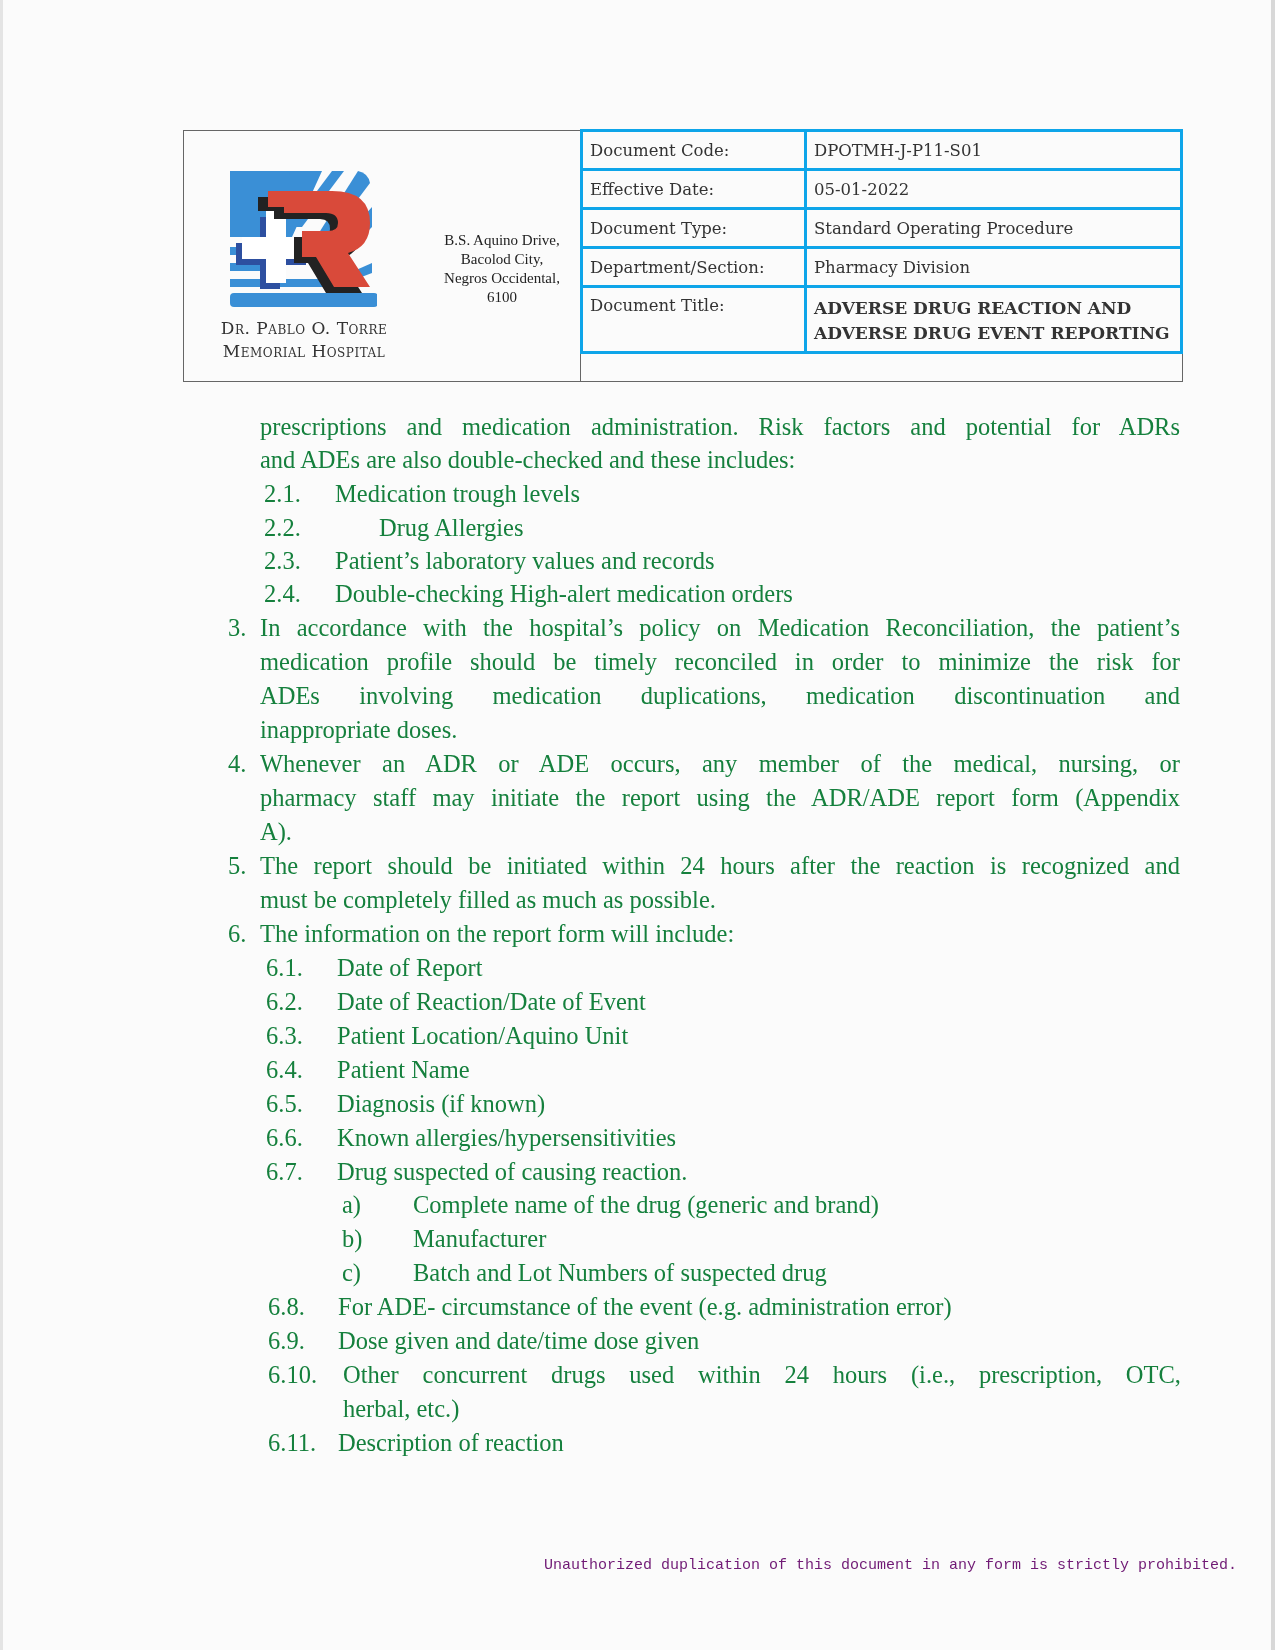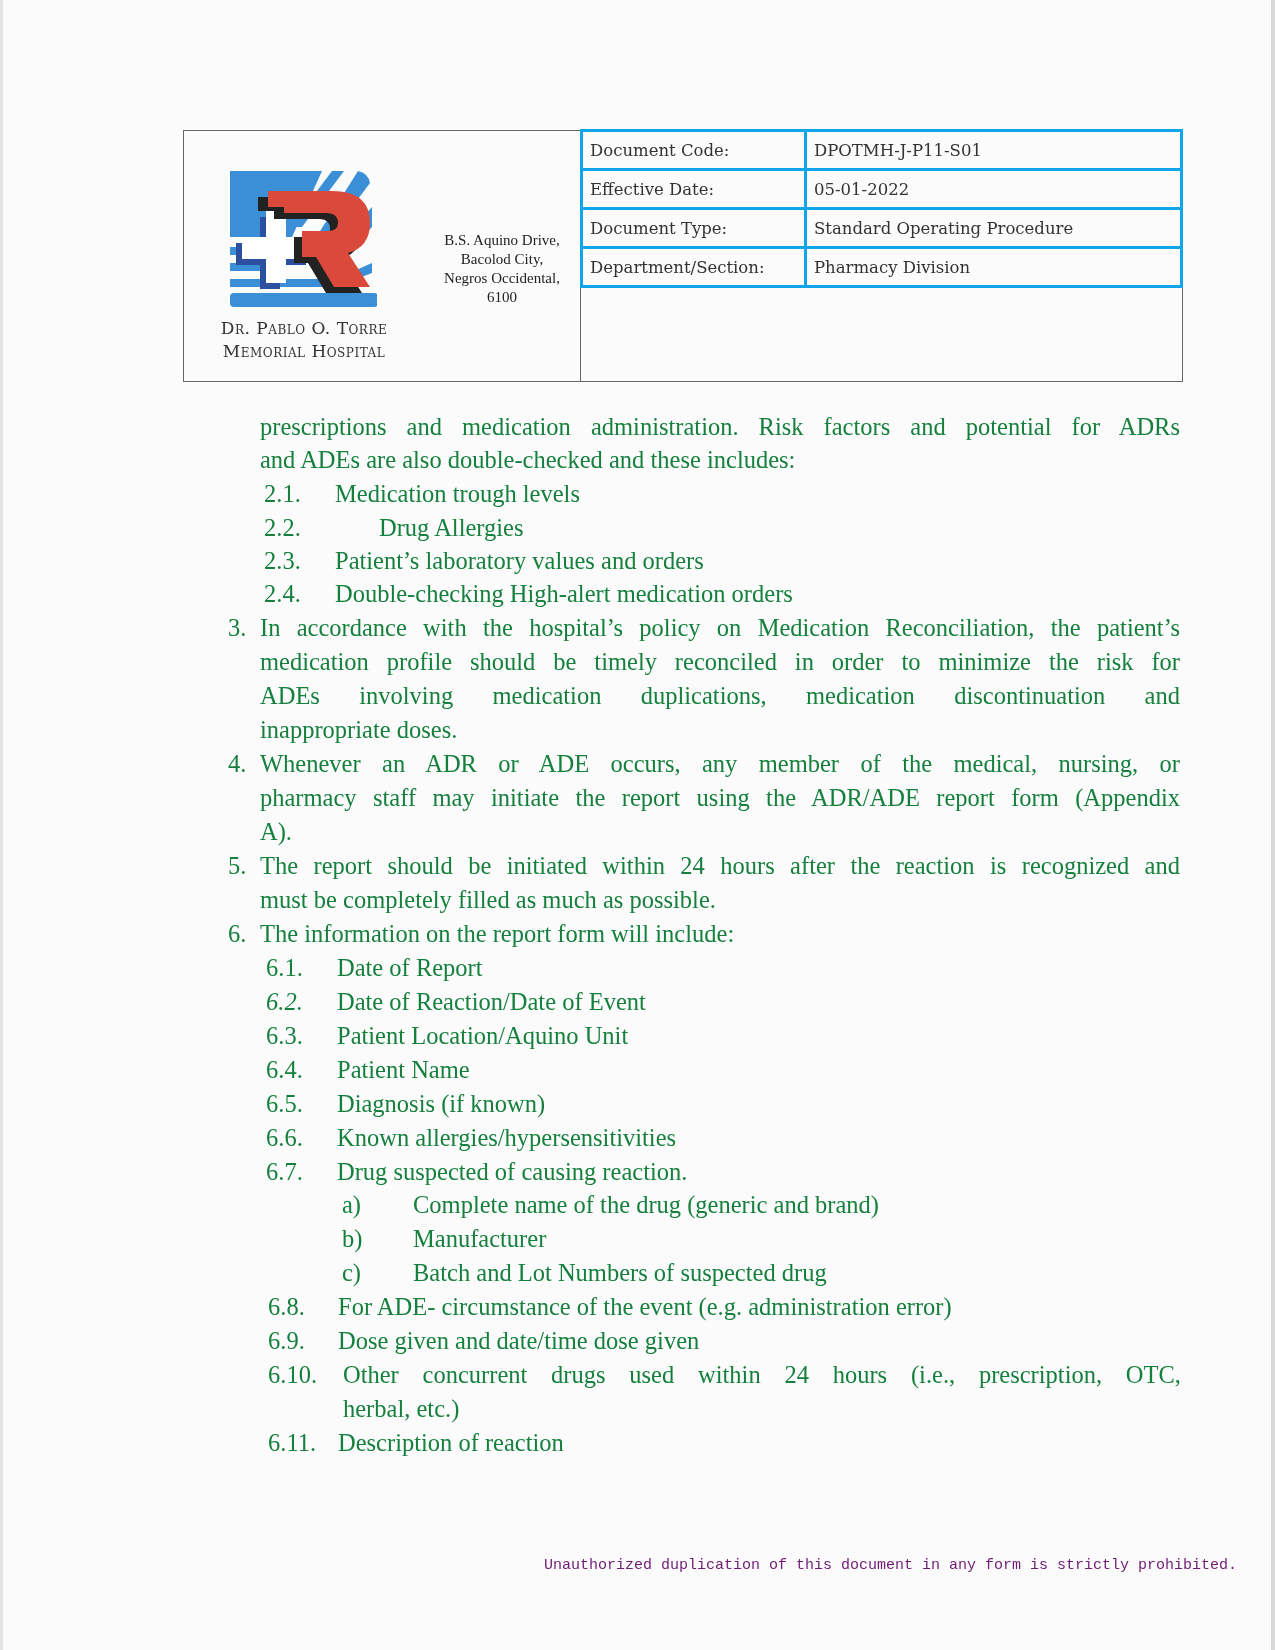--- a/index.html
+++ b/index.html
@@ -91,36 +91,43 @@
             <td>05-01-2022</td>
           </tr>
       <tr>
             <td class="k">Document Type:</td>
             <td>Standard Operating Procedure</td>
           </tr>
       <tr>
             <td class="k">Department/Section:</td>
             <td>Pharmacy Division</td>
           </tr>
+      <tr>
+        <td class="k" style="vertical-align:top;padding-top:8px;">Document Title:</td>
+        <td class="title">
+          <div>ADVERSE DRUG REACTION AND</div>
+          <div>ADVERSE DRUG EVENT REPORTING</div>
+        </td>
+      </tr>
     </tbody>
       </table>
   </div>
 </div>
 
 <div class="body">
 
   <div class="line just" style="left:260px;top:413px;width:920px;">prescriptions and medication administration. Risk factors and potential for ADRs</div>
   <div class="line" style="left:260px;top:446px;">and ADEs are also double-checked and these includes:</div>
 
   <div class="line" style="left:264px;top:480px;">2.1.</div>
   <div class="line" style="left:335px;top:480px;">Medication trough levels</div>
   <div class="line" style="left:264px;top:514px;">2.2.</div>
   <div class="line" style="left:335px;top:514px;margin-left:44px;">Drug Allergies</div>
   <div class="line" style="left:264px;top:547px;">2.3.</div>
-  <div class="line" style="left:335px;top:547px;">Patient’s laboratory values and orders</div>
+  <div class="line" style="left:335px;top:547px;">Patient’s laboratory values and records</div>
   <div class="line" style="left:264px;top:580px;">2.4.</div>
   <div class="line" style="left:335px;top:580px;">Double-checking High-alert medication orders</div>
 
   <div class="line" style="left:228px;top:614px;">3.</div>
   <div class="line just" style="left:260px;top:614px;width:920px;">In accordance with the hospital’s policy on Medication Reconciliation, the patient’s</div>
   <div class="line just" style="left:260px;top:648px;width:920px;">medication profile should be timely reconciled in order to minimize the risk for</div>
   <div class="line just" style="left:260px;top:682px;width:920px;">ADEs involving medication duplications, medication discontinuation and</div>
   <div class="line" style="left:260px;top:716px;">inappropriate doses.</div>
 
   <div class="line" style="left:228px;top:750px;">4.</div>
@@ -130,21 +137,21 @@
 
   <div class="line" style="left:228px;top:852px;">5.</div>
   <div class="line just" style="left:260px;top:852px;width:920px;">The report should be initiated within 24 hours after the reaction is recognized and</div>
   <div class="line" style="left:260px;top:886px;">must be completely filled as much as possible.</div>
 
   <div class="line" style="left:228px;top:920px;">6.</div>
   <div class="line" style="left:260px;top:920px;">The information on the report form will include:</div>
 
   <div class="line" style="left:266px;top:954px;">6.1.</div>
   <div class="line" style="left:337px;top:954px;">Date of Report</div>
-  <div class="line" style="left:266px;top:988px;font-style:italic;">6.2.</div>
+  <div class="line" style="left:266px;top:988px;">6.2.</div>
   <div class="line" style="left:337px;top:988px;">Date of Reaction/Date of Event</div>
   <div class="line" style="left:266px;top:1022px;">6.3.</div>
   <div class="line" style="left:337px;top:1022px;">Patient Location/Aquino Unit</div>
   <div class="line" style="left:266px;top:1056px;">6.4.</div>
   <div class="line" style="left:337px;top:1056px;">Patient Name</div>
   <div class="line" style="left:266px;top:1090px;">6.5.</div>
   <div class="line" style="left:337px;top:1090px;">Diagnosis (if known)</div>
   <div class="line" style="left:266px;top:1124px;">6.6.</div>
   <div class="line" style="left:337px;top:1124px;">Known allergies/hypersensitivities</div>
   <div class="line" style="left:266px;top:1158px;">6.7.</div>

